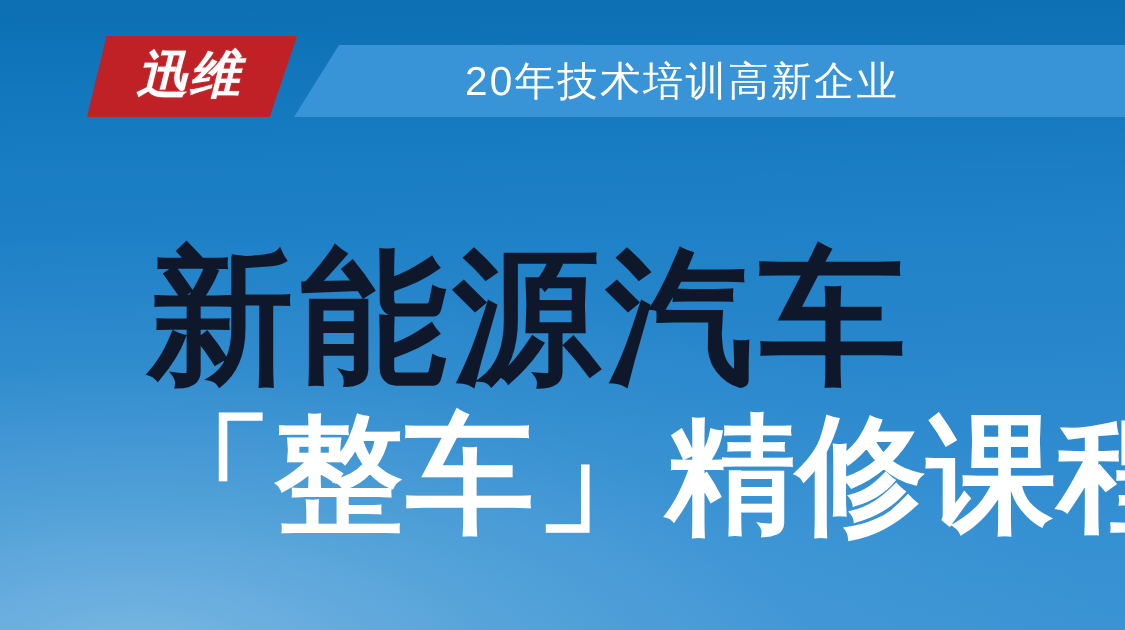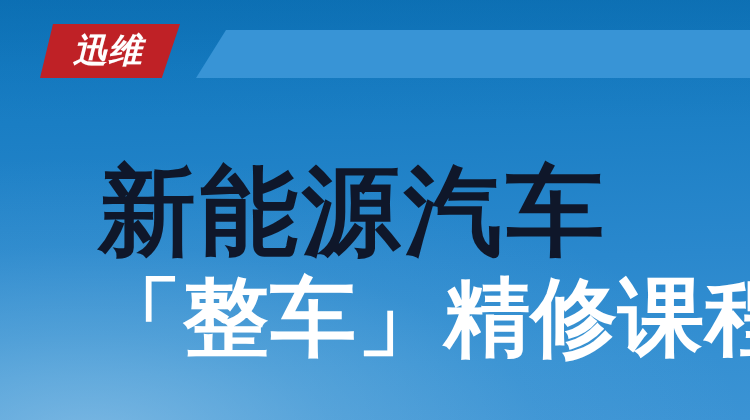--- a/index.html
+++ b/index.html
@@ -70,21 +70,21 @@
     color: #ffffff;
     font-size: 27px;
     font-weight: 400;
     letter-spacing: 1.5px;
     white-space: nowrap;
     line-height: 1;
   }
 
   .logo-badge {
     position: absolute;
-    left: 40px;
+    left: 58px;
     top: 24px;
     width: 140px;
     height: 54px;
     background: #bf2126;
     -webkit-clip-path: polygon(13px 0, 100% 0, 87% 100%, 0 100%);
     clip-path: polygon(13px 0, 100% 0, 87% 100%, 0 100%);
     display: flex;
     align-items: center;
     justify-content: center;
   }
@@ -137,20 +137,21 @@
 <div id="poster">
 
   <div class="bg-base"></div>
   <div class="bg-glow"></div>
   <div class="bg-topshade"></div>
 
   <div class="header">
 
     <div class="banner-strip"></div>
 
+    <div class="banner-text">20年技术培训高新企业</div>
 
     <div class="logo-badge">
       <span class="logo-text">迅维</span>
     </div>
 
   </div>
 
   <div class="titles">
     <div class="title-line1">新能源汽车</div>
     <div class="title-line2">「整车」精修课程</div>

